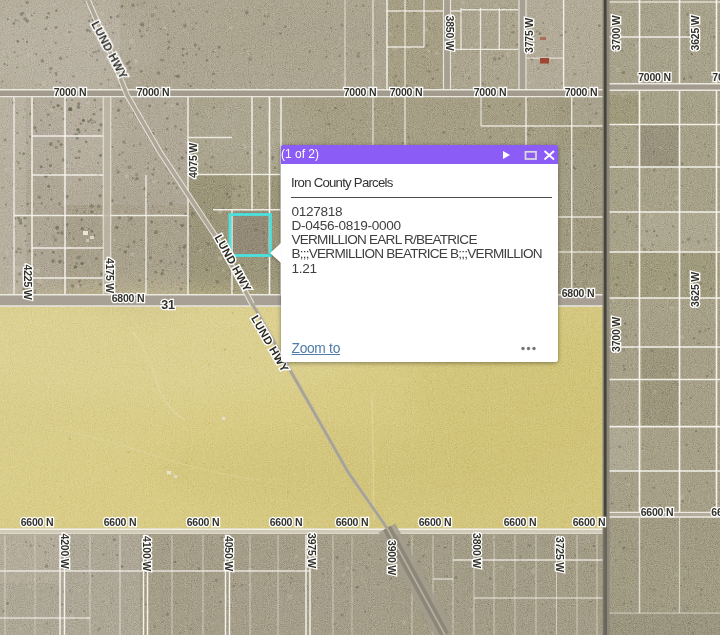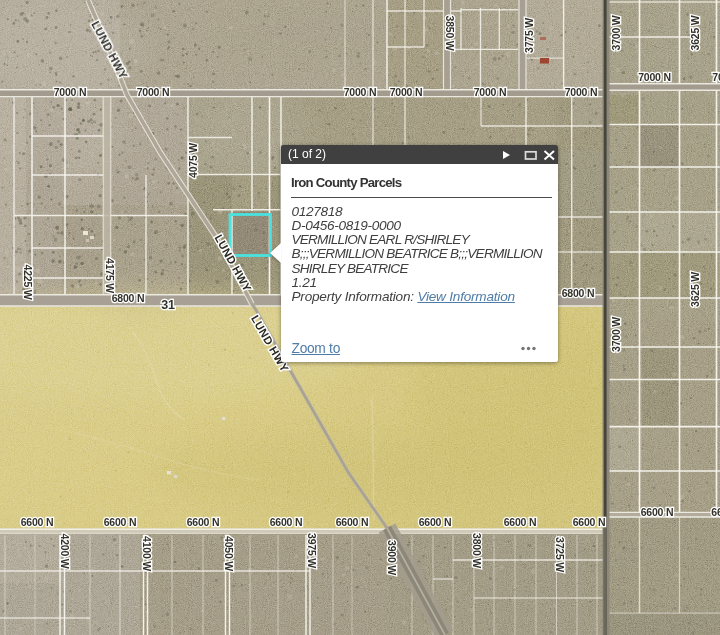--- a/index.html
+++ b/index.html
@@ -1,25 +1,25 @@
 <!DOCTYPE html>
 <html><head><meta charset="utf-8">
 <style>
 html,body{margin:0;padding:0;width:720px;height:635px;overflow:hidden;background:#9b927f;
 font-family:"Liberation Sans",sans-serif;}
 #map{position:absolute;left:0;top:0;width:720px;height:635px;}
 .popup{position:absolute;left:281px;top:145px;width:277px;height:217px;background:#fff;
 border-radius:3px;box-shadow:0 1px 4px rgba(0,0,0,0.4);z-index:5;}
-.phead{position:absolute;left:0;top:0;right:0;height:19px;background:#404040;border-radius:2px 2px 0 0;
-color:#fff;font-size:12px;line-height:19px;padding-left:7px;box-sizing:border-box;}
+.phead{position:absolute;left:0;top:0;right:0;height:19px;background:#8b5cf6;border-radius:2px 2px 0 0;
+color:#fff;font-size:12px;line-height:19px;box-sizing:border-box;}
 .pbody{position:absolute;left:0;top:19px;right:0;bottom:0;background:#fff;border-radius:0 0 3px 3px;}
-.ptitle{position:absolute;left:10px;top:10.5px;font-size:13.2px;font-weight:bold;color:#333;letter-spacing:-0.75px;}
+.ptitle{position:absolute;left:10px;top:10.5px;font-size:13.2px;font-weight:normal;color:#333;letter-spacing:-0.75px;}
 .psep{position:absolute;left:10px;top:33px;width:261px;border-top:1.5px solid #4c4c4c;}
 .pcontent{position:absolute;left:10.5px;top:40.8px;font-size:13.6px;line-height:14.2px;color:#3f3f3f;
-letter-spacing:-0.3px;white-space:nowrap;font-style:italic;}
+letter-spacing:-0.3px;white-space:nowrap;}
 .pcontent .cap{letter-spacing:-0.78px;}
 .pcontent .inf{letter-spacing:-0.22px;}
 .pcontent a{color:#4f7ca9;text-decoration:underline;}
 .pcontent div{height:14.2px;}
 .zoomto{position:absolute;left:10.5px;top:176.5px;font-size:13.8px;color:#4f7ca9;text-decoration:underline;letter-spacing:-0.3px;text-align:center;}
 .dots{position:absolute;left:238.5px;top:181px;}
 .dots svg{display:block;}
 .arrow{position:absolute;left:270px;top:242.5px;width:0;height:0;border-top:10px solid transparent;
 border-bottom:10px solid transparent;border-right:11px solid #fff;z-index:6;
 filter:drop-shadow(-1px 1px 1px rgba(0,0,0,0.25));}
@@ -1698,25 +1698,23 @@
  </div>
  <div class="pbody">
 
   <div class="ptitle">Iron County Parcels</div>
 
   <div class="psep"></div>
 
   <div class="pcontent">
         <div>0127818</div>
         <div>D-0456-0819-0000</div>
-        <div class="cap">VERMILLION EARL R/SHIRLEY</div>
+        <div class="cap">VERMILLION EARL R/BEATRICE</div>
         <div class="cap">B;;;VERMILLION BEATRICE B;;;VERMILLION</div>
-        <div class="cap">SHIRLEY BEATRICE</div>
         <div>1.21</div>
-        <div class="inf">Property Information: <a>View Information</a></div>
       </div>
 
   <div class="zoomto">Zoom to</div>
 
   <div class="dots">
         <svg width="18" height="8" viewBox="0 0 18 8">
           <circle cx="3" cy="3.5" r="1.7" fill="#757575"></circle>
           <circle cx="8.5" cy="3.5" r="1.7" fill="#757575"></circle>
           <circle cx="14" cy="3.5" r="1.7" fill="#757575"></circle>
         </svg>

